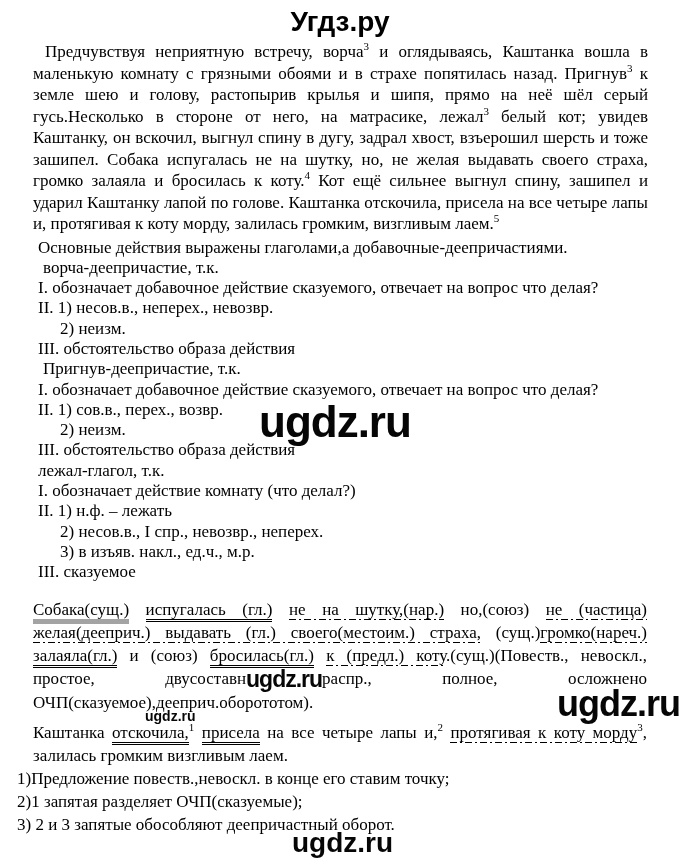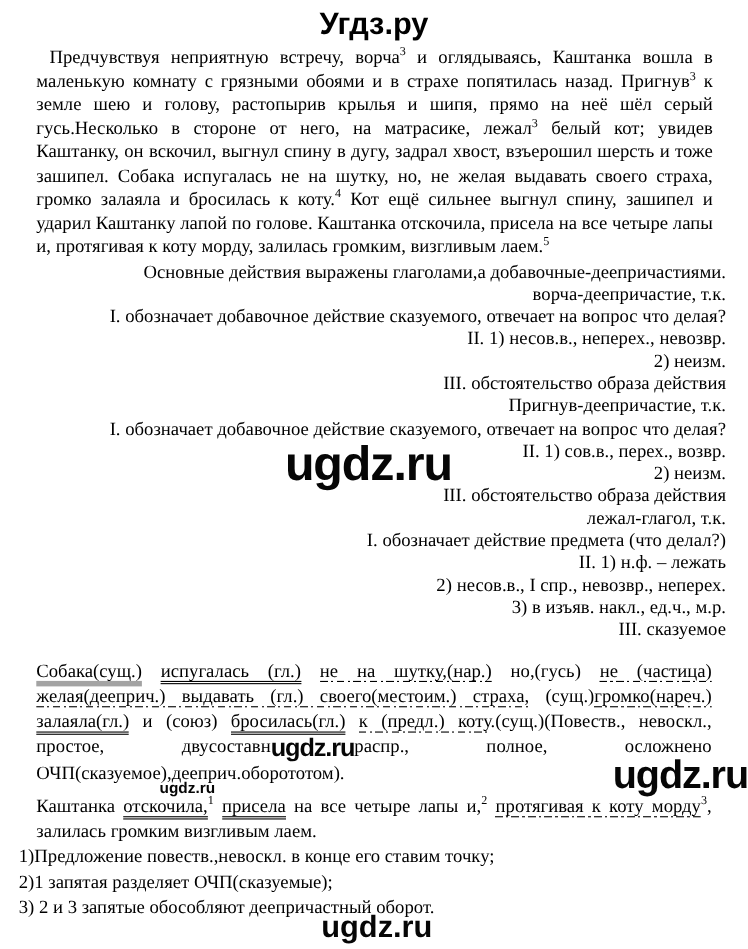--- a/index.html
+++ b/index.html
@@ -11,21 +11,21 @@
   .site-title {
     padding-top:7px; text-align:center;
     font-family:"Liberation Sans", sans-serif; font-weight:bold;
     font-size:28px; line-height:30px; color:#000;
   }
   .story {
     margin-top:4px; padding:0 32px 0 33px;
     text-align:justify; text-indent:12px; line-height:21.5px;
   }
   .analysis { margin-top:3px; padding-left:38px; padding-right:20px; line-height:20.3px; }
-  .analysis .line { white-space:nowrap;text-align:right; }
+  .analysis .line { white-space:nowrap; }
   .analysis .ind   { padding-left:22px; }
   .analysis .ind-sm{ padding-left:5px; }
   .parse { margin-top:15px; padding:0 33px; line-height:23px; }
   .parse .line { text-align:justify; text-align-last:justify; }
   .parse .line.plain { text-align:left; text-align-last:left; }
   .kash  { margin-top:7px; padding:0 33px; text-align:justify; line-height:23px; }
   .punct { padding:0 17px; line-height:23px; }
   sup { font-size:11px; line-height:0; vertical-align:super; }
   .u-single  { border-bottom:5px solid #a3a3a3; }
   .u-double  { border-bottom:3px double #000; }
@@ -61,29 +61,29 @@
     <div class="line">I. обозначает добавочное действие сказуемого, отвечает на вопрос что делая?</div>
     <div class="line">II. 1) несов.в., неперех., невозвр.</div>
     <div class="line ind">2) неизм.</div>
     <div class="line">III. обстоятельство образа действия</div>
     <div class="line ind-sm">Пригнув-деепричастие, т.к.</div>
     <div class="line">I. обозначает добавочное действие сказуемого, отвечает на вопрос что делая?</div>
     <div class="line">II. 1) сов.в., перех., возвр.</div>
     <div class="line ind">2) неизм.</div>
     <div class="line">III. обстоятельство образа действия</div>
     <div class="line">лежал-глагол, т.к.</div>
-    <div class="line">I. обозначает действие предмета (что делал?)</div>
+    <div class="line">I. обозначает действие комнату (что делал?)</div>
     <div class="line">II. 1) н.ф. – лежать</div>
     <div class="line ind">2) несов.в., I спр., невозвр., неперех.</div>
     <div class="line ind">3) в изъяв. накл., ед.ч., м.р.</div>
     <div class="line">III. сказуемое</div>
   </div>
 
   <div class="parse">
-    <div class="line"><span class="u-single">Собака(сущ.)</span><span> </span><span class="u-double">испугалась (гл.)</span><span> </span><span class="u-dashdot">не на шутку,(нар.)</span><span> но,(гусь) </span><span class="u-dashdot">не (частица)</span></div>
+    <div class="line"><span class="u-single">Собака(сущ.)</span><span> </span><span class="u-double">испугалась (гл.)</span><span> </span><span class="u-dashdot">не на шутку,(нар.)</span><span> но,(союз) </span><span class="u-dashdot">не (частица)</span></div>
     <div class="line"><span class="u-dashdot">желая(дееприч.) выдавать (гл.) своего(местоим.) страха,</span><span> (сущ.)</span><span class="u-dashdot">громко(нареч.)</span></div>
     <div class="line"><span class="u-double">залаяла(гл.)</span><span> и (союз) </span><span class="u-double">бросилась(гл.)</span><span> </span><span class="u-dashdot">к (предл.) коту</span><span>.(сущ.)(Повеств., невоскл.,</span></div>
     <div class="line"><span>простое, двусоставн</span><span class="wm-inline">ugdz.ru</span><span>распр., полное, осложнено</span></div>
     <div class="line plain"><span>ОЧП(сказуемое),дееприч.оборототом).</span></div>
   </div>
 
   <div class="kash"><span>Каштанка </span><span class="u-double">отскочила,</span><sup>1</sup><span> </span><span class="u-double">присела</span><span> на все четыре лапы и,</span><sup>2</sup><span> </span><span class="u-dashdot">протягивая к коту морду</span><sup>3</sup><span>, залилась громким  визгливым лаем.</span></div>
 
   <div class="punct">
     <div class="line">1)Предложение повеств.,невоскл. в конце его ставим точку;</div>

